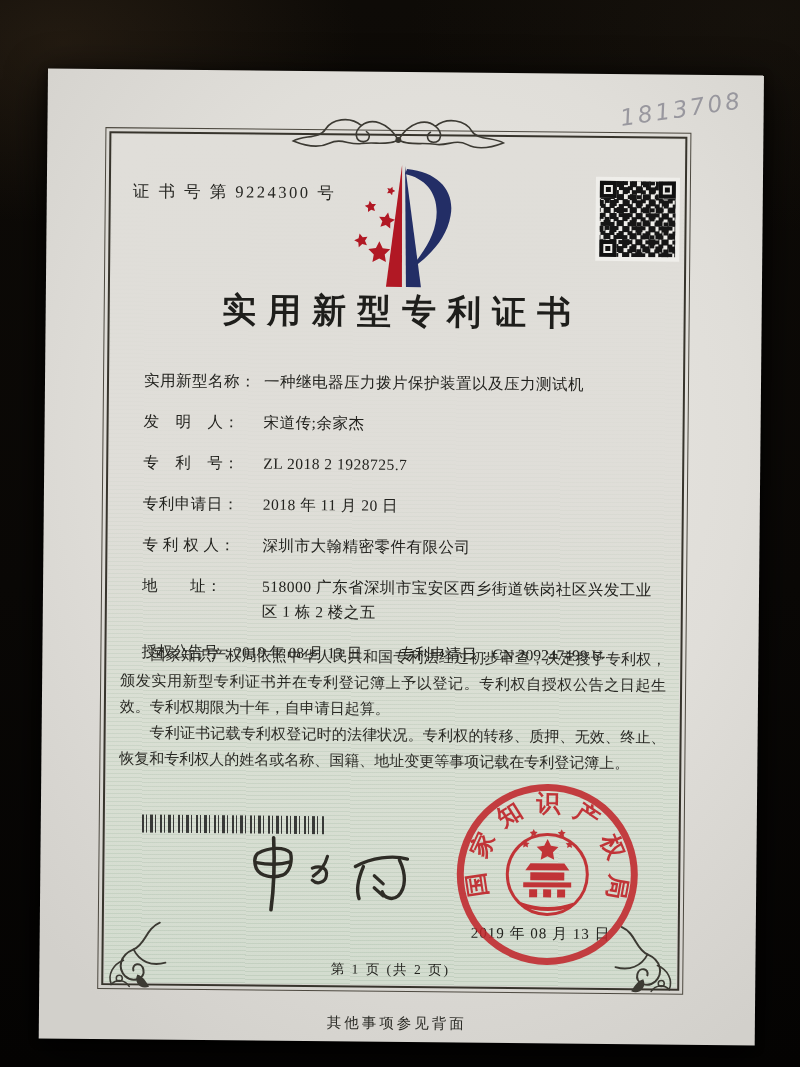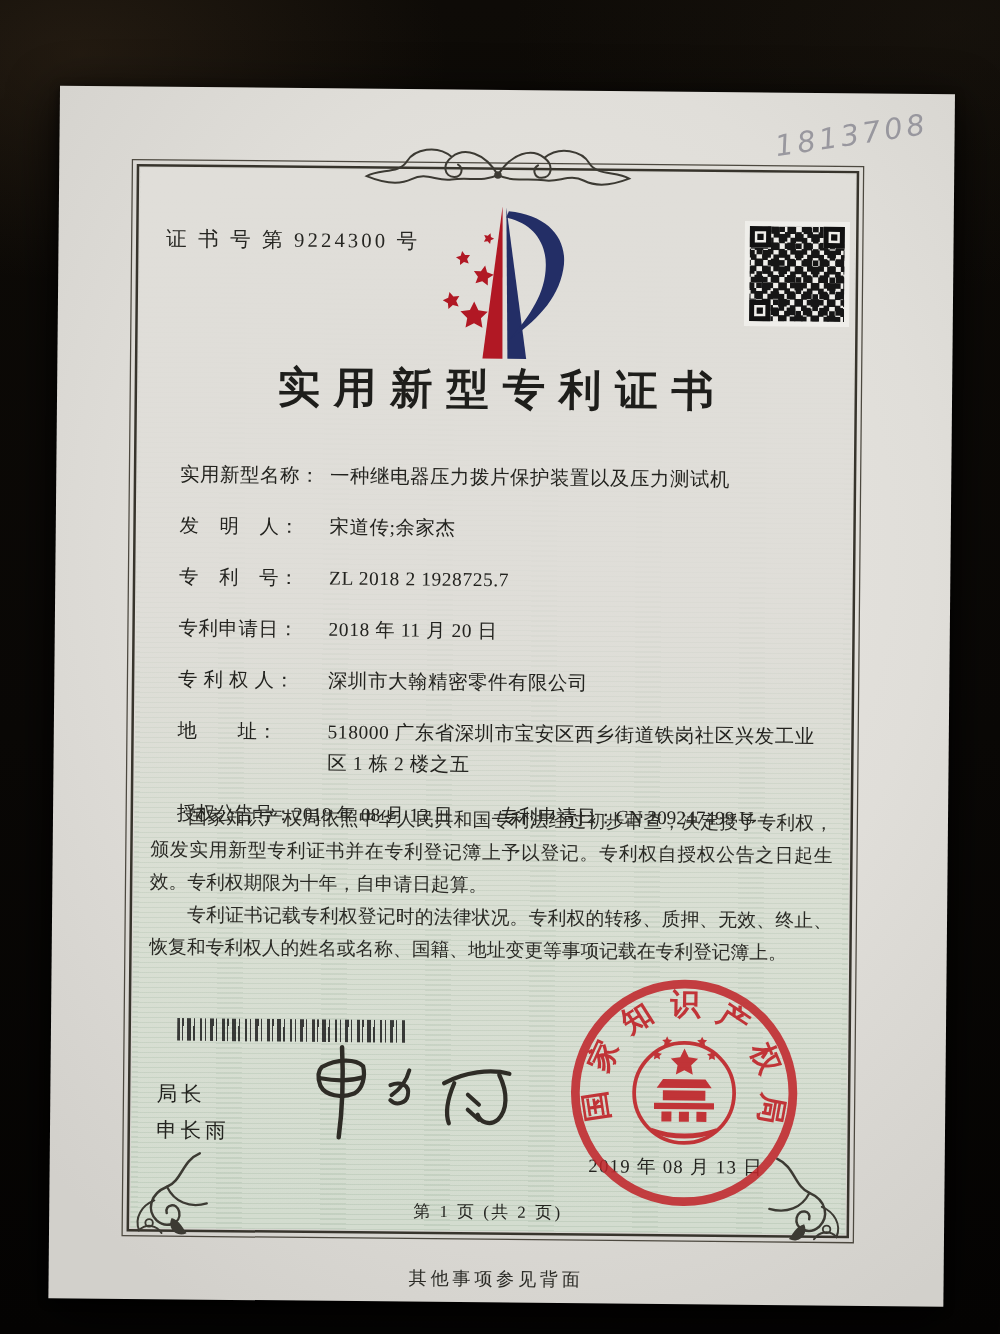--- a/index.html
+++ b/index.html
@@ -181,24 +181,20 @@
         </div>
       </div>
 
       <div class="paras">
         <p>国家知识产权局依照中华人民共和国专利法经过初步审查，决定授予专利权，颁发实用新型专利证书并在专利登记簿上予以登记。专利权自授权公告之日起生效。专利权期限为十年，自申请日起算。</p>
         <p>专利证书记载专利权登记时的法律状况。专利权的转移、质押、无效、终止、恢复和专利权人的姓名或名称、国籍、地址变更等事项记载在专利登记簿上。</p>
       </div>
 
       <div class="barcode"></div>
 
-      <div class="signer">
-        <div>局长</div>
-        <div>申长雨</div>
-      </div>
 
       <svg class="signature" width="185" height="88" viewBox="0 0 185 88">
         <path class="ink" stroke-width="3.4" d="M18,24 C30,17 45,17 51,23 C53,31 51,41 44,45 C34,49 21,47 17,39 C14,31 15,27 18,24"></path>
         <path class="ink" stroke-width="3.4" d="M17,33 C28,35 41,35 51,32"></path>
         <path class="ink" stroke-width="3.6" d="M34,8 C35,26 35,56 32,80"></path>
         <path class="ink" stroke-width="3.2" d="M88,26 C86,34 81,41 74,46"></path>
         <path class="ink" stroke-width="3.2" d="M73,38 C80,35 89,37 87,46 C86,52 78,55 73,50"></path>
         <path class="ink" stroke-width="3.4" d="M116,36 C132,27 153,24 168,28"></path>
         <path class="ink" stroke-width="3.4" d="M124,36 C119,48 117,60 120,68"></path>
         <path class="ink" stroke-width="3.4" d="M160,29 C167,43 167,57 159,65 C153,70 145,67 143,61"></path>

